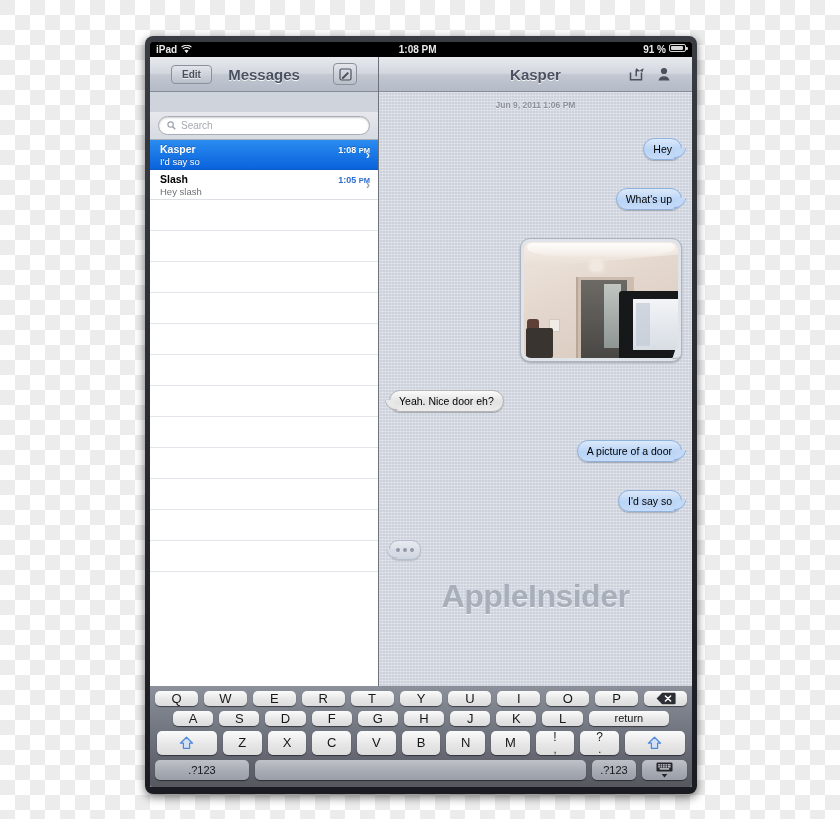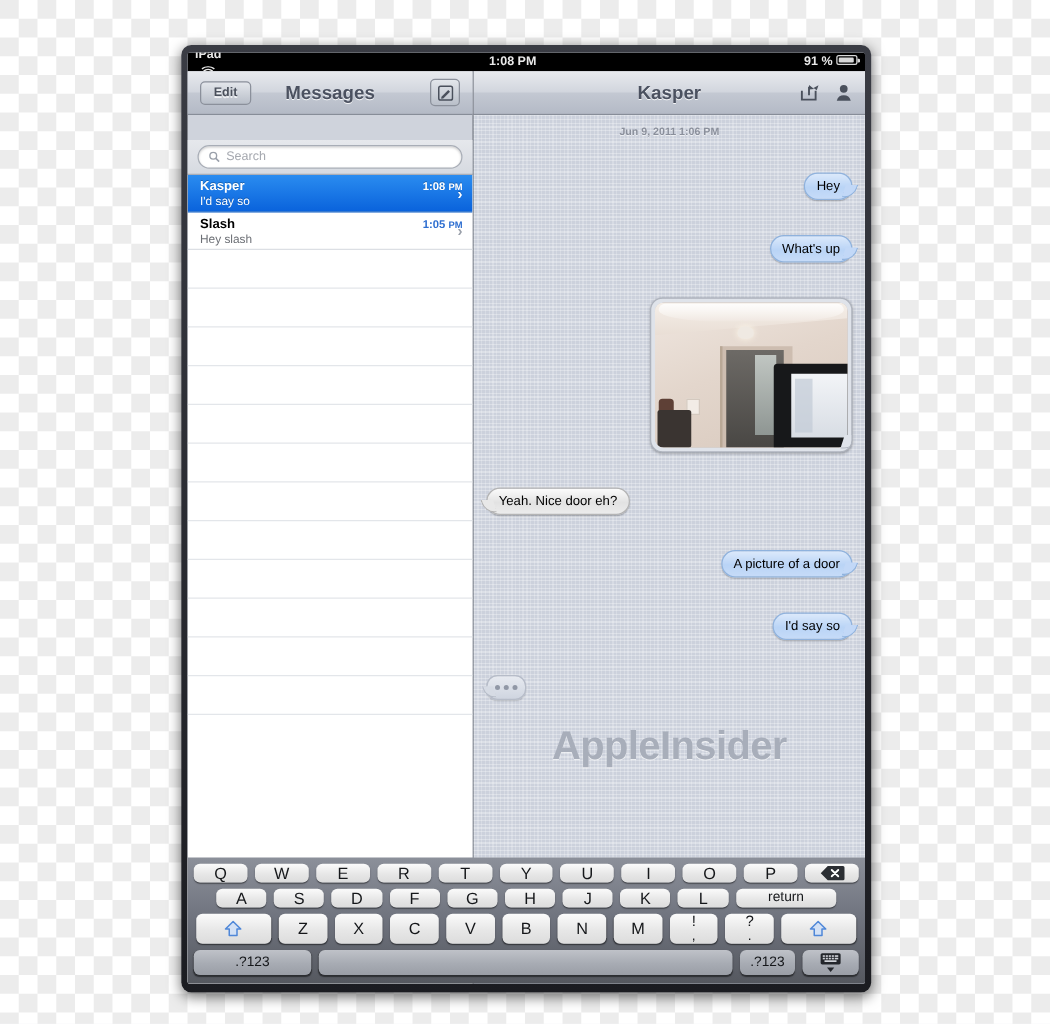--- a/index.html
+++ b/index.html
@@ -23,42 +23,42 @@
     position:relative;width:100%;height:100%;
     background:#cfd3dc;overflow:hidden;border-radius:2px;
   }
 
   
   .statusbar{
     height:15px;background:#000;color:#e9e9e9;
     display:flex;align-items:center;font-size:10px;font-weight:bold;
     padding:0 6px;box-sizing:border-box;
   }
-  .sb-left{display:flex;align-items:center;gap:4px;flex-direction:column;}
+  .sb-left{display:flex;align-items:center;gap:4px;}
   .sb-center{flex:1;text-align:center;}
   .sb-right{display:flex;align-items:flex-start;gap:3px;}
   .batt{
     width:17px;height:8px;border:1px solid #d8d8d8;border-radius:2px;
     position:relative;box-sizing:border-box;padding:1px;
   }
   .batt:after{content:"";position:absolute;right:-3px;top:2px;width:2px;height:3px;background:#d8d8d8;border-radius:0 1px 1px 0;}
   .batt i{display:block;height:100%;width:91%;background:#d8d8d8;border-radius:1px;}
 
   
   .panes{display:flex;height:calc(100% - 15px);}
   .left{width:228px;display:flex;flex-direction:column;border-right:1px solid #6d717a;}
   .right{flex:1;display:flex;flex-direction:column;position:relative;}
 
   
   .navbar{
     height:35px;flex:0 0 35px;
     background:linear-gradient(180deg,#e8eaee 0%,#d2d6de 48%,#c3c8d2 52%,#b4bac6 100%);
     border-bottom:1px solid #878d98;
     display:flex;align-items:center;justify-content:space-between;
-    padding:0 10px;box-sizing:border-box;position:relative;
+    padding:0 21px;box-sizing:border-box;position:relative;
   }
   .navtitle{
     position:absolute;left:0;right:0;text-align:center;
     font-size:15px;font-weight:bold;color:#4b5160;
     text-shadow:0 1px 0 rgba(255,255,255,.85);pointer-events:none;
   }
   .btn-edit{
     position:relative;z-index:2;
     font-size:10px;font-weight:bold;color:#4a505c;
     padding:3px 10px;border:1px solid #8b909b;border-radius:4px;

